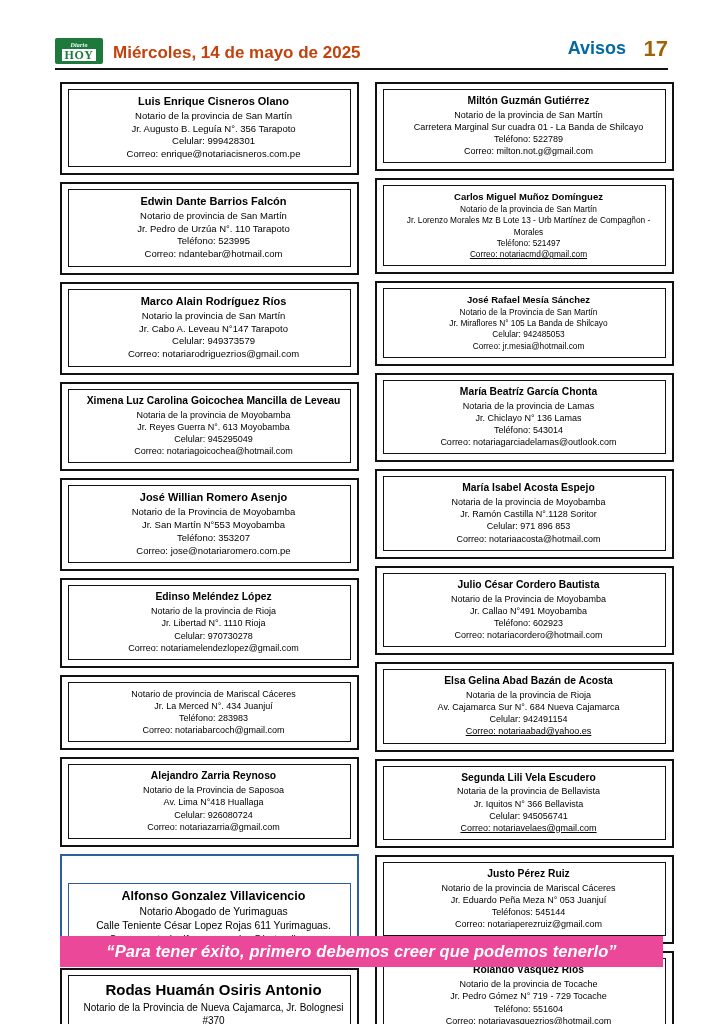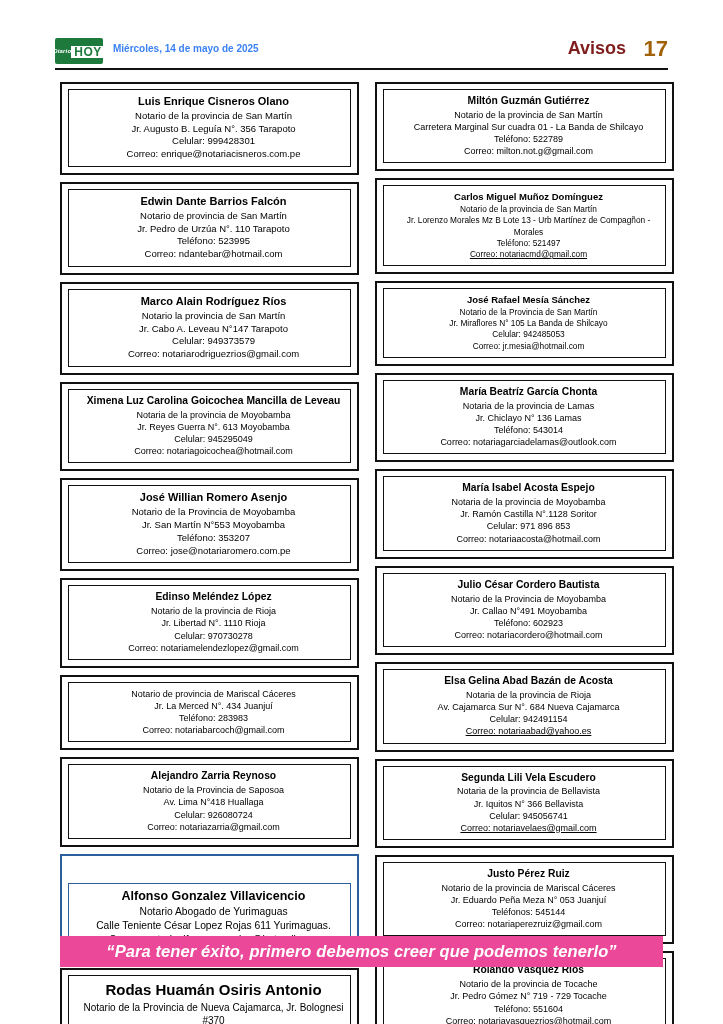--- a/index.html
+++ b/index.html
@@ -33,55 +33,56 @@
   .logo {
     position: absolute;
     left: 0;
     top: 0;
     width: 48px;
     height: 26px;
     background: #1e7a3c;
     border-radius: 2px;
     color: #fff;
     display: flex;
-    flex-direction: row;
+    flex-direction: column;
     align-items: center;
     justify-content: center;
     line-height: 1;
+    font-family: Liberation Serif, serif;
   }
   .logo .l1 {
     font-size: 6px;
     font-style: italic;
     font-weight: bold;
     letter-spacing: .2px;
   }
   .logo .l2 {
     font-size: 12px;
     font-weight: bold;
     letter-spacing: .5px;
     margin-top: 1px;
     background: #fff;
     color: #1e7a3c;
     padding: 0 3px;
   }
   .header-date {
     position: absolute;
     left: 58px;
     top: 5px;
-    font-size: 10px;
-    font-weight: bold;
-    color: #3b82f6;
+    font-size: 17px;
+    font-weight: bold;
+    color: #c2410c;
   }
   .header-section {
     position: absolute;
     right: 42px;
     top: 0px;
     font-size: 18px;
     font-weight: bold;
-    color: #7f1d1d;
+    color: #0369a1;
   }
   .header-page {
     position: absolute;
     right: 0px;
     top: -2px;
     font-size: 22px;
     font-weight: bold;
     color: #a16207;
   }
   .header-rule {

